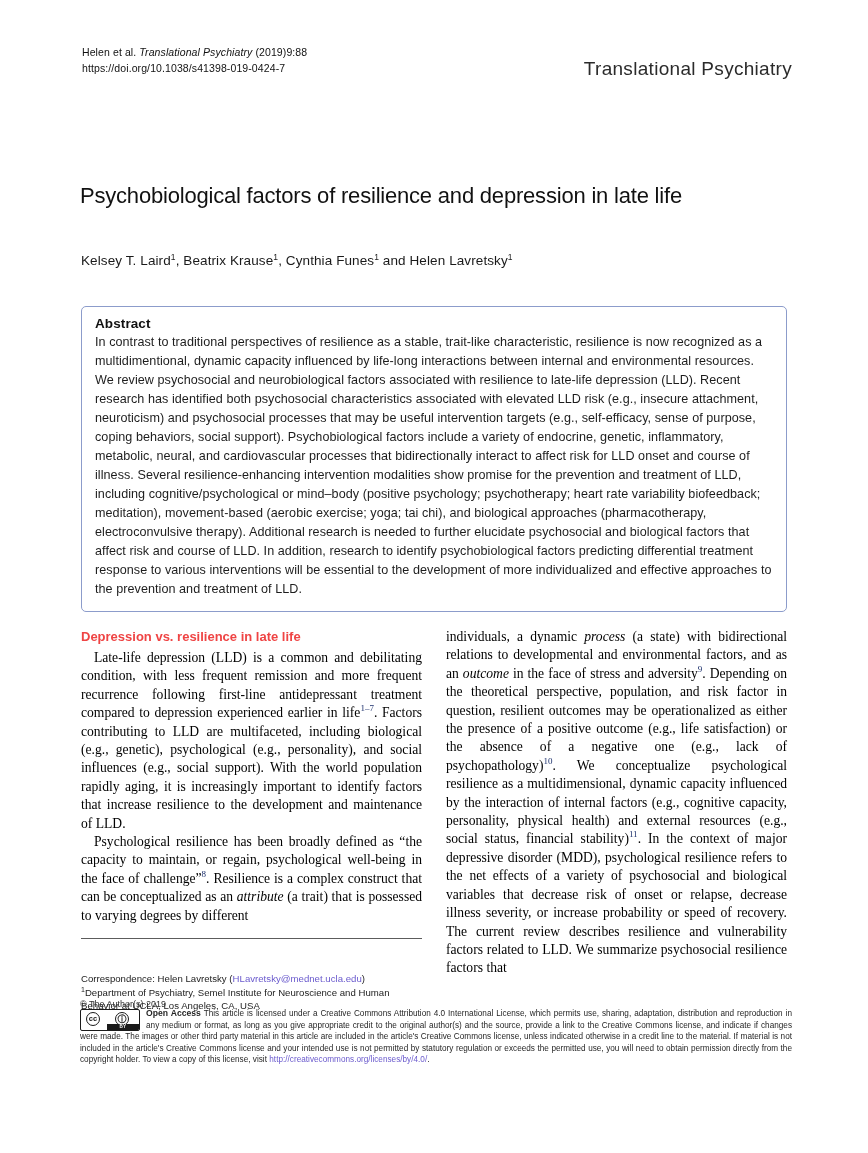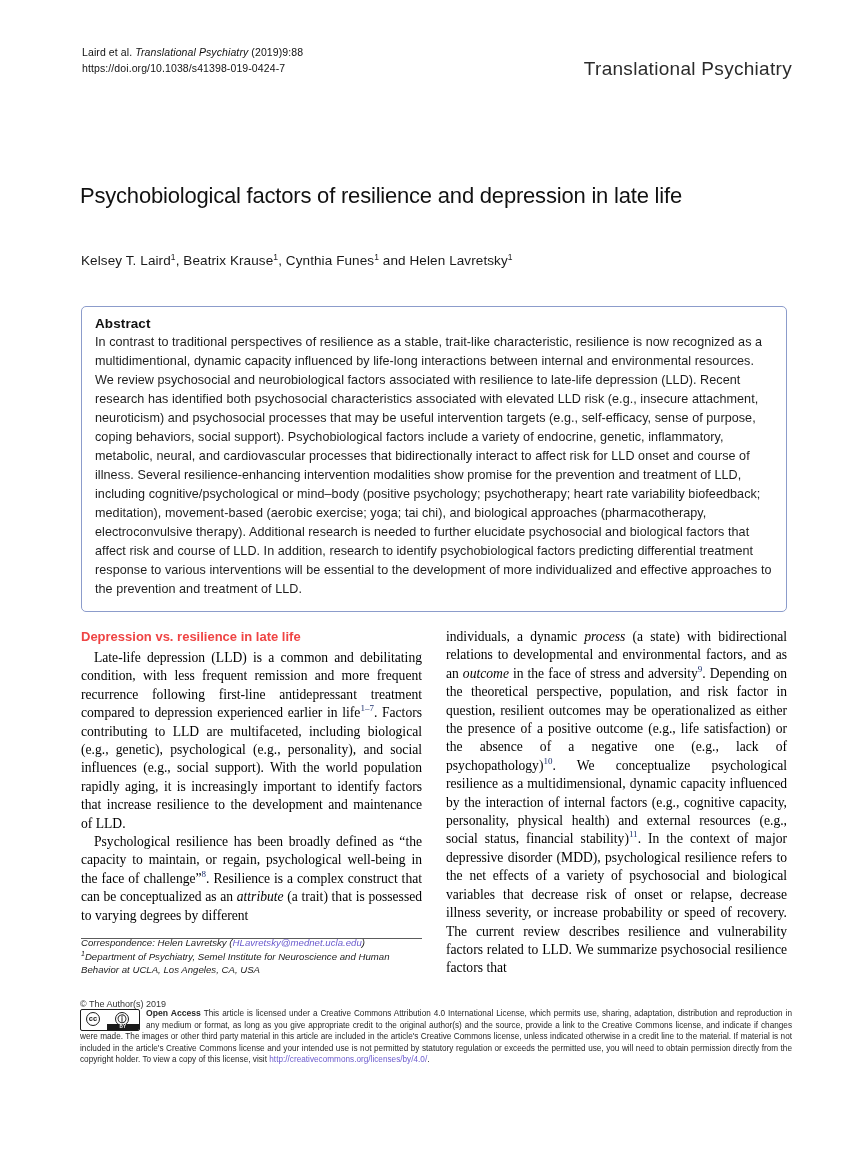--- a/index.html
+++ b/index.html
@@ -187,27 +187,26 @@
     position: absolute;
     left: 81px;
     top: 938px;
     width: 341px;
     height: 1px;
     background: #5c5c5c;
   }
   .correspondence {
     position: absolute;
     left: 81px;
-    top: 936px;
+    top: 972px;
     width: 345px;
     font-size: 9.6px;
     line-height: 13.6px;
     color: #222;
     letter-spacing: 0.02px;
-    font-style: italic;
   }
   .correspondence a,
   .correspondence .mail {
     color: #6a5acd;
     text-decoration: none;
   }
   .correspondence sup { font-size: 7px; vertical-align: super; line-height: 0; }
 
   
   .copyright-line {
@@ -284,21 +283,21 @@
   .license-text b { font-weight: bold; font-size: 8.6px; }
   .license-text .lic-link { color: #6a5acd; text-decoration: none; }
 </style>
 </head>
 <body>
 
 <div class="page">
 
   <div class="runhead">
     <div class="runhead-left">
-      <span><span>Laird et al. </span><span class="cite-journal">Translational Psychiatry</span><span> (2019)9:88</span></span>
+      <span><span>Helen et al. </span><span class="cite-journal">Translational Psychiatry</span><span> (2019)9:88</span></span>
       <span class="runhead-doi">https://doi.org/10.1038/s41398-019-0424-7</span>
     </div>
     <div class="journal-title">Translational Psychiatry</div>
   </div>
 
 
   <h1 class="article-title">Psychobiological factors of resilience and depression in late life</h1>
 
   <div class="authors">Kelsey T. Laird<sup>1</sup>, Beatrix Krause<sup>1</sup>, Cynthia Funes<sup>1</sup> and Helen Lavretsky<sup>1</sup></div>
 

